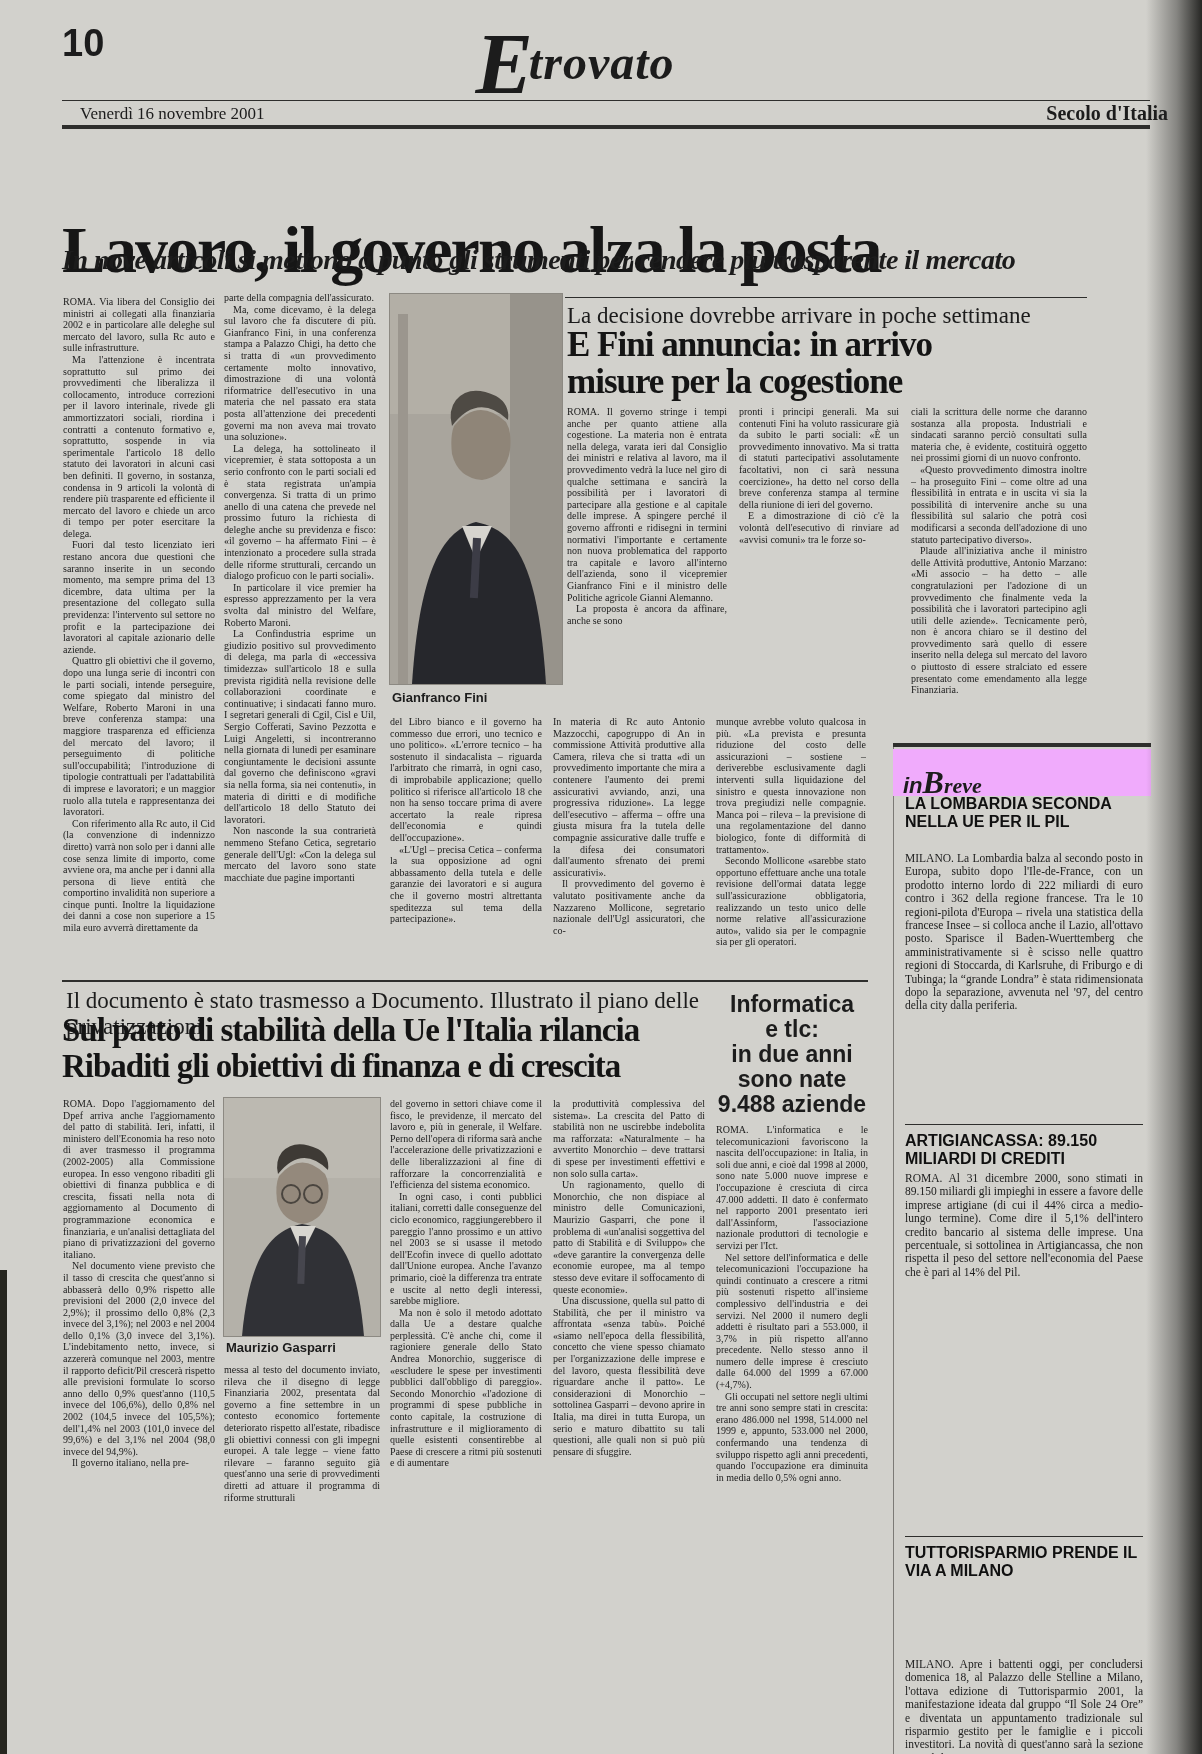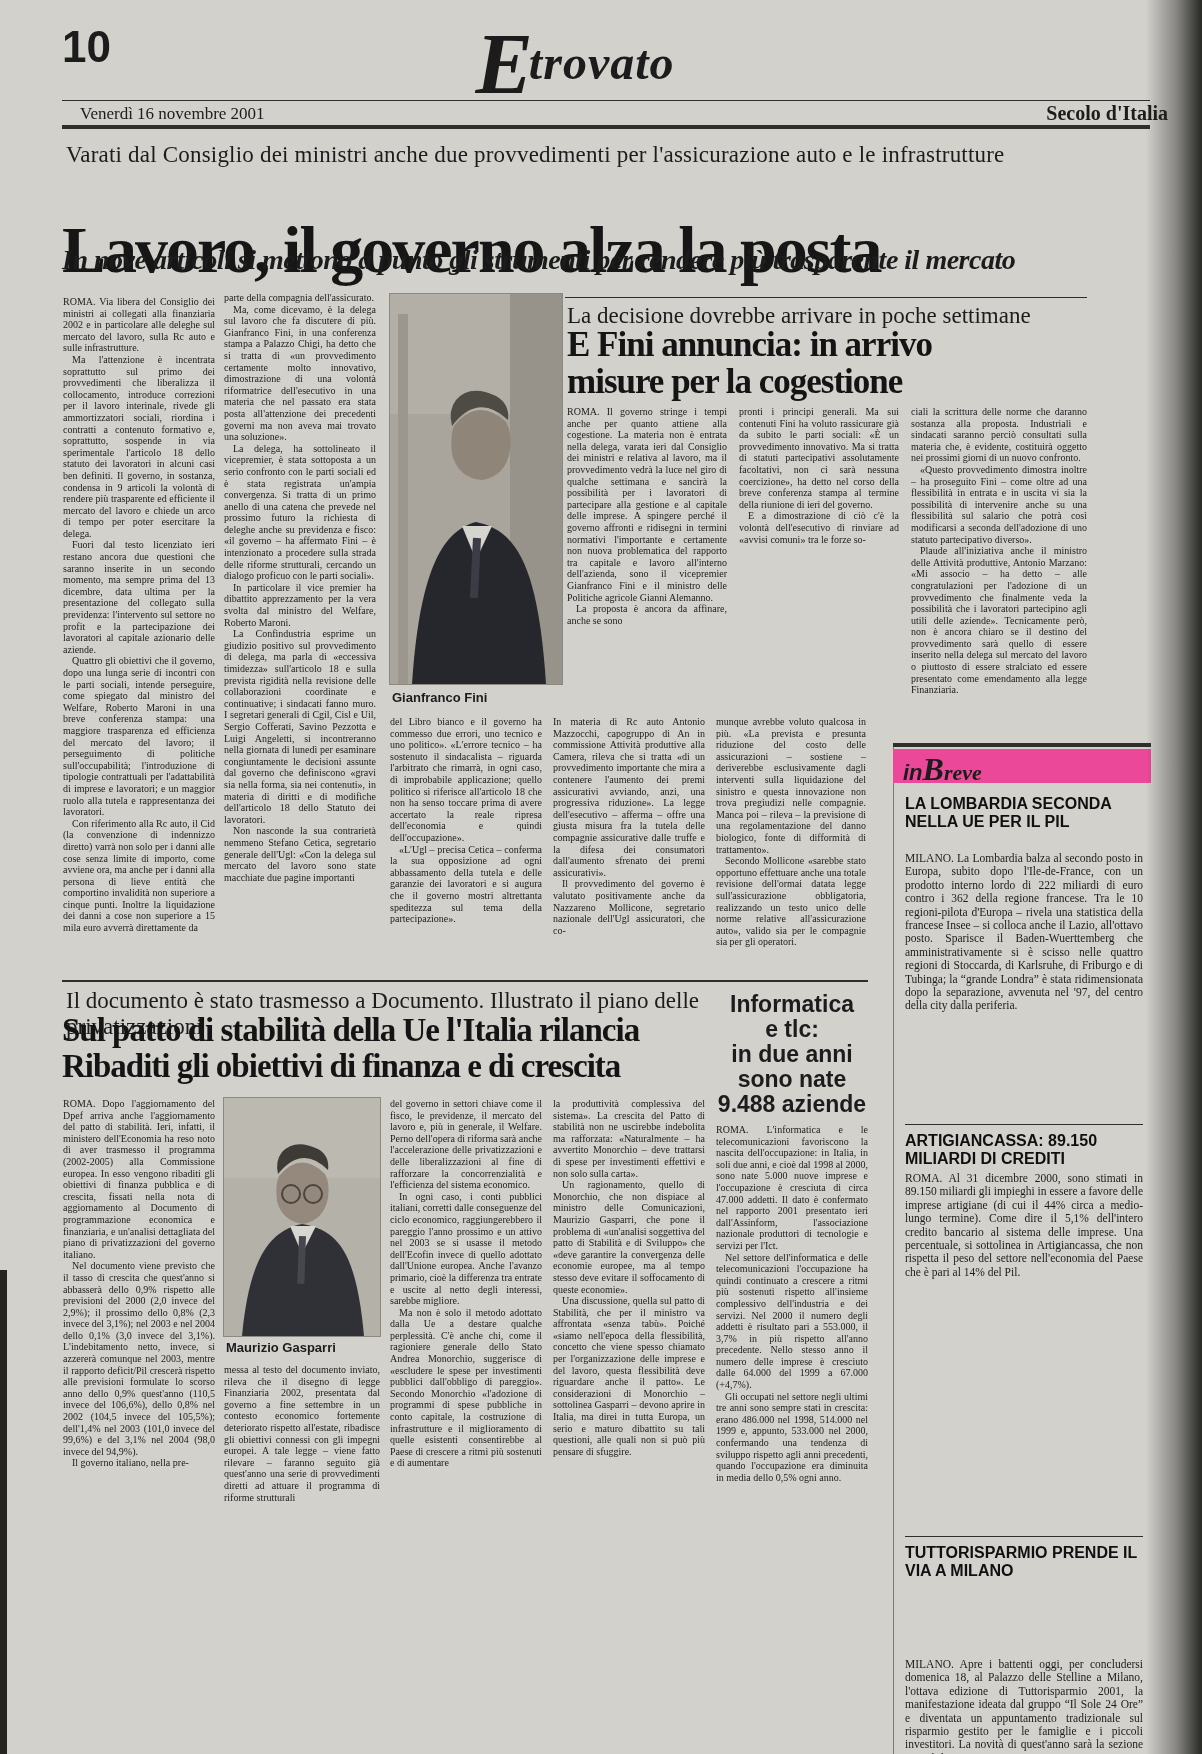--- a/index.html
+++ b/index.html
@@ -2,21 +2,21 @@
 <html lang="it"><head>
 <meta charset="utf-8">
 <style>
   html,body{margin:0;padding:0;background:#8f8e8a;}
   .page{position:relative;width:1202px;height:1754px;background:#d2d1cc;overflow:hidden;
         font-family:"Liberation Serif","DejaVu Serif",serif;color:#1c1c1c;}
   .sans{font-family:"Liberation Sans","DejaVu Sans",sans-serif;}
   .abs{position:absolute;}
   .rule{position:absolute;background:#2e2e2c;}
   
-  .page-num{left:62px;top:22px;font-size:44px;font-weight:bold;}
+  .page-num{left:62px;top:22px;font-size:38px;font-weight:bold;}
   .masthead{left:0;top:34px;width:1150px;text-align:center;font-style:italic;font-weight:bold;}
   .masthead .big-e{font-size:86px;line-height:60px;vertical-align:-14px;margin-right:-4px;}
   .masthead .rest{font-size:48px;letter-spacing:1px;}
   .r-thin-top{left:62px;top:100px;width:1088px;height:1px;}
   .date-row{left:80px;top:104px;width:1088px;font-size:17px;}
   .brand{position:absolute;right:0;top:-2px;font-size:20px;font-weight:bold;}
   .r-thick{left:62px;top:125px;width:1088px;height:4px;}
   
   .lead-kicker{left:66px;top:142px;width:1020px;font-size:23px;letter-spacing:.2px;}
   .lead-headline{left:62px;top:168px;width:1024px;font-size:66px;font-weight:bold;letter-spacing:-2px;line-height:1.02;color:#161616;margin-top:48px;}
@@ -52,21 +52,21 @@
   .s2{left:224px;top:1364px;width:156px;height:386px;}
   .s3{left:390px;top:1098px;width:152px;height:650px;}
   .s4{left:553px;top:1098px;width:152px;height:650px;}
   
   .info-title{left:716px;top:992px;width:152px;font-family:"Liberation Sans","DejaVu Sans",sans-serif;}
   .info-title p{margin:0;text-align:center;font-weight:bold;font-size:23px;line-height:25px;text-indent:0;}
   .info-body{left:716px;top:1124px;width:152px;height:626px;}
   
   .ib-box{left:893px;top:743px;width:258px;height:1011px;border-left:1px solid #7c7a76;}
   .ib-topbar{left:893px;top:743px;width:258px;height:4px;background:#2e2e2c;}
-  .ib-header{left:893px;top:749px;width:258px;height:32px;background:#ec4899;font-style:italic;font-weight:bold;padding-top:2px;text-align:left;}
+  .ib-header{left:893px;top:749px;width:258px;height:32px;background:#f0abfc;font-style:italic;font-weight:bold;padding-top:15px;text-align:left;}
   .ib-header .in{font-family:"Liberation Sans","DejaVu Sans",sans-serif;font-size:22px;margin-left:10px;}
   .ib-header .bigb{font-size:32px;}
   .ib-header .reve{font-size:22px;}
   .ib-head{position:absolute;left:905px;width:238px;font-family:"Liberation Sans","DejaVu Sans",sans-serif;font-weight:bold;font-size:16px;line-height:18px;color:#101010;}
   .ib-body{position:absolute;left:905px;width:238px;font-size:11.5px;line-height:13.4px;text-align:justify;overflow:hidden;}
   .ib-body p{margin:0;text-indent:9px;}
   .ib-body p:first-child{text-indent:0;}
   .ibh1{top:795px;} .ibb1{top:852px;height:268px;}
   .ib-rule1{left:905px;top:1124px;width:238px;height:1px;}
   .ibh2{top:1132px;} .ibb2{top:1172px;height:358px;}
@@ -85,36 +85,35 @@
   <div class="abs masthead">
     <span class="big-e">E</span><span class="rest">trovato</span>
   </div>
   <div class="rule r-thin-top"></div>
   <div class="abs date-row">
     <span>Venerdì 16 novembre 2001</span>
     <span class="brand">Secolo d'Italia</span>
   </div>
   <div class="rule r-thick"></div>
 
-  <div class="abs lead-kicker">Varati dal Consiglio dei ministri anche due provvedimenti per l'assicurazione auto e le infrastrutture</div>
   <div class="abs lead-headline">Lavoro, il governo alza la posta</div>
   <div class="abs lead-deck">In nove articoli si mettono a punto gli strumenti per rendere più trasparente il mercato</div>
 
   <div class="bodycol c1">
       <p>ROMA. Via libera del Consiglio dei ministri ai collegati alla finanziaria 2002 e in particolare alle deleghe sul mercato del lavoro, sulla Rc auto e sulle infrastrutture.</p>
       <p>Ma l'attenzione è incentrata soprattutto sul primo dei provvedimenti che liberalizza il collocamento, introduce correzioni per il lavoro interinale, rivede gli ammortizzatori sociali, riordina i contratti a contenuto formativo e, soprattutto, sospende in via sperimentale l'articolo 18 dello statuto dei lavoratori in alcuni casi ben definiti. Il governo, in sostanza, condensa in 9 articoli la volontà di rendere più trasparente ed efficiente il mercato del lavoro e chiede un arco di tempo per poter esercitare la delega.</p>
       <p>Fuori dal testo licenziato ieri restano ancora due questioni che saranno inserite in un secondo momento, ma sempre prima del 13 dicembre, data ultima per la presentazione del collegato sulla previdenza: l'intervento sul settore no profit e la partecipazione dei lavoratori al capitale azionario delle aziende.</p>
       <p>Quattro gli obiettivi che il governo, dopo una lunga serie di incontri con le parti sociali, intende perseguire, come spiegato dal ministro del Welfare, Roberto Maroni in una breve conferenza stampa: una maggiore trasparenza ed efficienza del mercato del lavoro; il perseguimento di politiche sull'occupabilità; l'introduzione di tipologie contrattuali per l'adattabilità di imprese e lavoratori; e un maggior ruolo alla tutela e rappresentanza dei lavoratori.</p>
       <p>Con riferimento alla Rc auto, il Cid (la convenzione di indennizzo diretto) varrà non solo per i danni alle cose senza limite di importo, come avviene ora, ma anche per i danni alla persona di lieve entità che comportino invalidità non superiore a cinque punti. Inoltre la liquidazione dei danni a cose non superiore a 15 mila euro avverrà direttamente da</p>
     </div>
   <div class="bodycol c2">
       <p>parte della compagnia dell'assicurato.</p>
       <p>Ma, come dicevamo, è la delega sul lavoro che fa discutere di più. Gianfranco Fini, in una conferenza stampa a Palazzo Chigi, ha detto che si tratta di «un provvedimento certamente molto innovativo, dimostrazione di una volontà riformatrice dell'esecutivo in una materia che nel passato era stata posta all'attenzione dei precedenti governi ma non aveva mai trovato una soluzione».</p>
       <p>La delega, ha sottolineato il vicepremier, è stata sottoposta a un serio confronto con le parti sociali ed è stata registrata un'ampia convergenza. Si tratta di un primo anello di una catena che prevede nel prossimo futuro la richiesta di deleghe anche su previdenza e fisco: «il governo – ha affermato Fini – è intenzionato a procedere sulla strada delle riforme strutturali, cercando un dialogo proficuo con le parti sociali».</p>
-      <p>In particolare il vice premier ha dibattito apprezzamento per la vera svolta dal ministro del Welfare, Roberto Maroni.</p>
+      <p>In particolare il vice premier ha espresso apprezzamento per la vera svolta dal ministro del Welfare, Roberto Maroni.</p>
       <p>La Confindustria esprime un giudizio positivo sul provvedimento di delega, ma parla di «eccessiva timidezza» sull'articolo 18 e sulla prevista rigidità nella revisione delle collaborazioni coordinate e continuative; i sindacati fanno muro. I segretari generali di Cgil, Cisl e Uil, Sergio Cofferati, Savino Pezzotta e Luigi Angeletti, si incontreranno nella giornata di lunedì per esaminare congiuntamente le decisioni assunte dal governo che definiscono «gravi sia nella forma, sia nei contenuti», in materia di diritti e di modifiche dell'articolo 18 dello Statuto dei lavoratori.</p>
       <p>Non nasconde la sua contrarietà nemmeno Stefano Cetica, segretario generale dell'Ugl: «Con la delega sul mercato del lavoro sono state macchiate due pagine importanti</p>
     </div>
 
   <div class="abs photo1">
     <svg width="172" height="390" viewBox="0 0 172 390" aria-hidden="true">
       <rect width="172" height="390" fill="#a9a59d"></rect>
       <rect width="172" height="120" fill="#b3afa6"></rect>
       <rect x="120" y="0" width="52" height="390" fill="#97938b"></rect>
       <rect x="8" y="20" width="10" height="370" fill="#9b968e"></rect>

